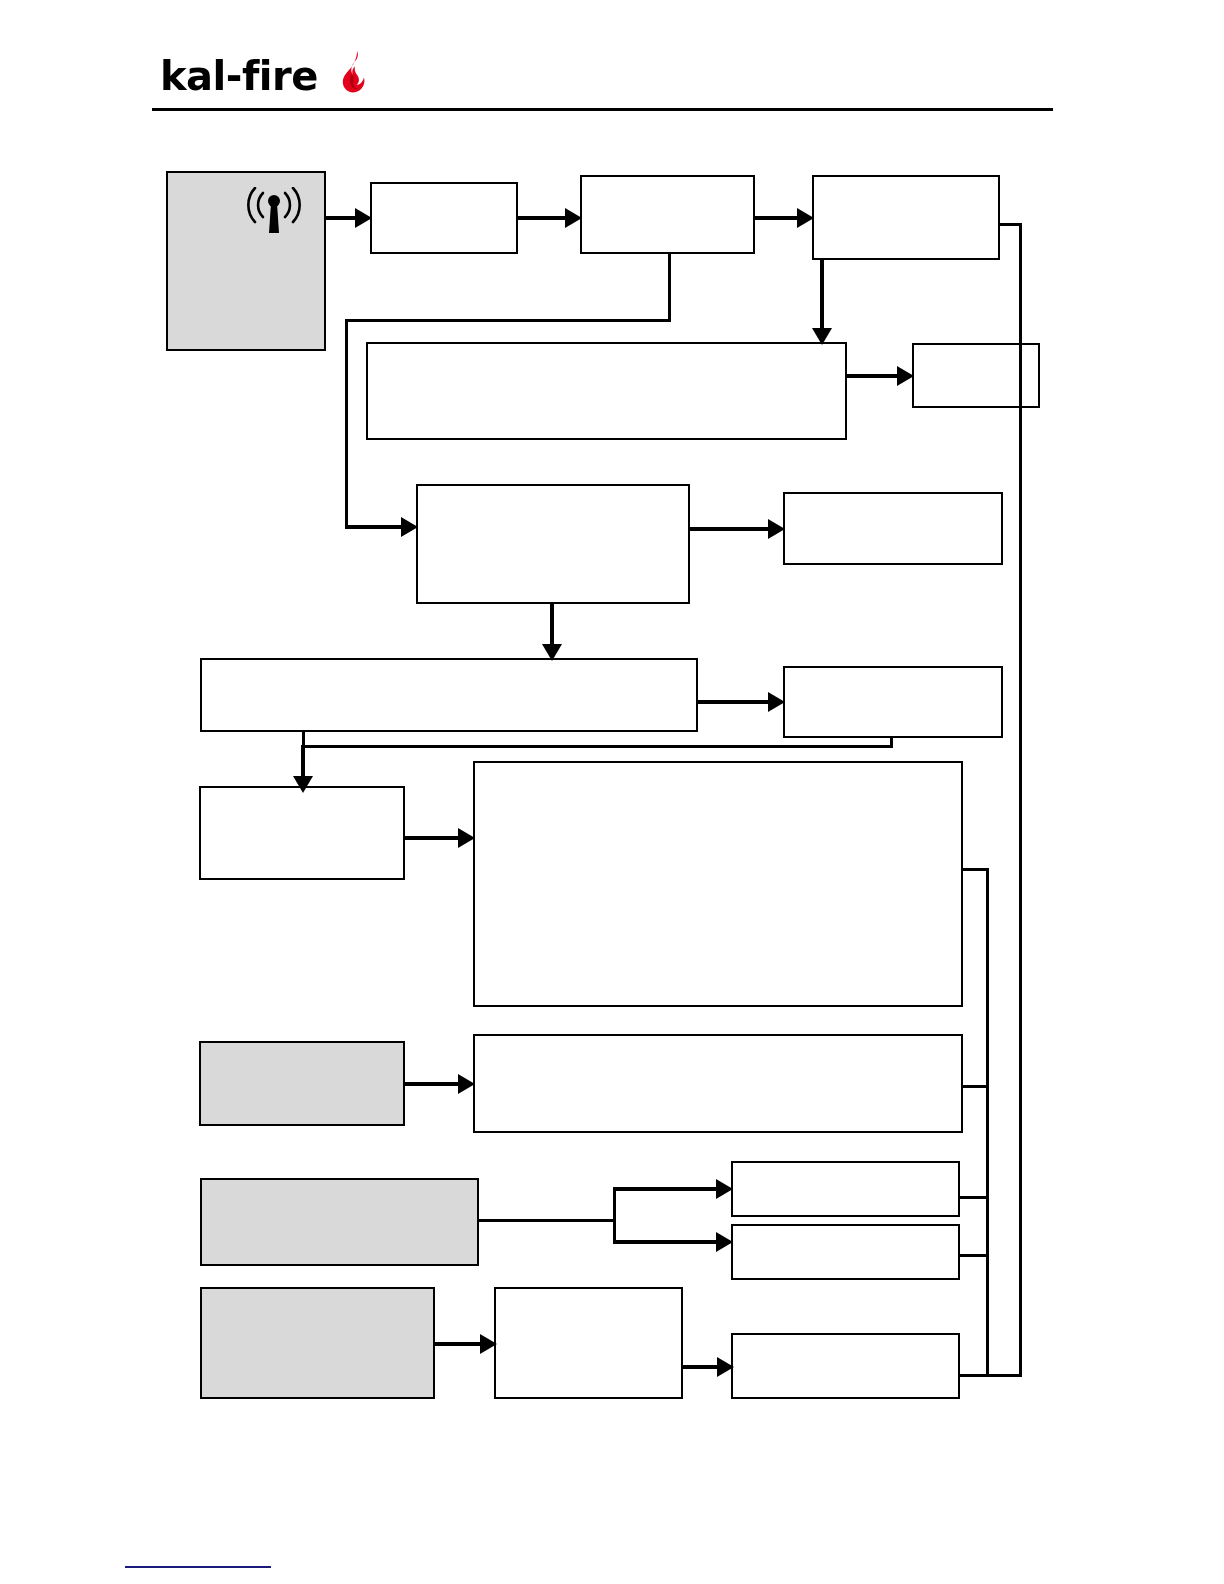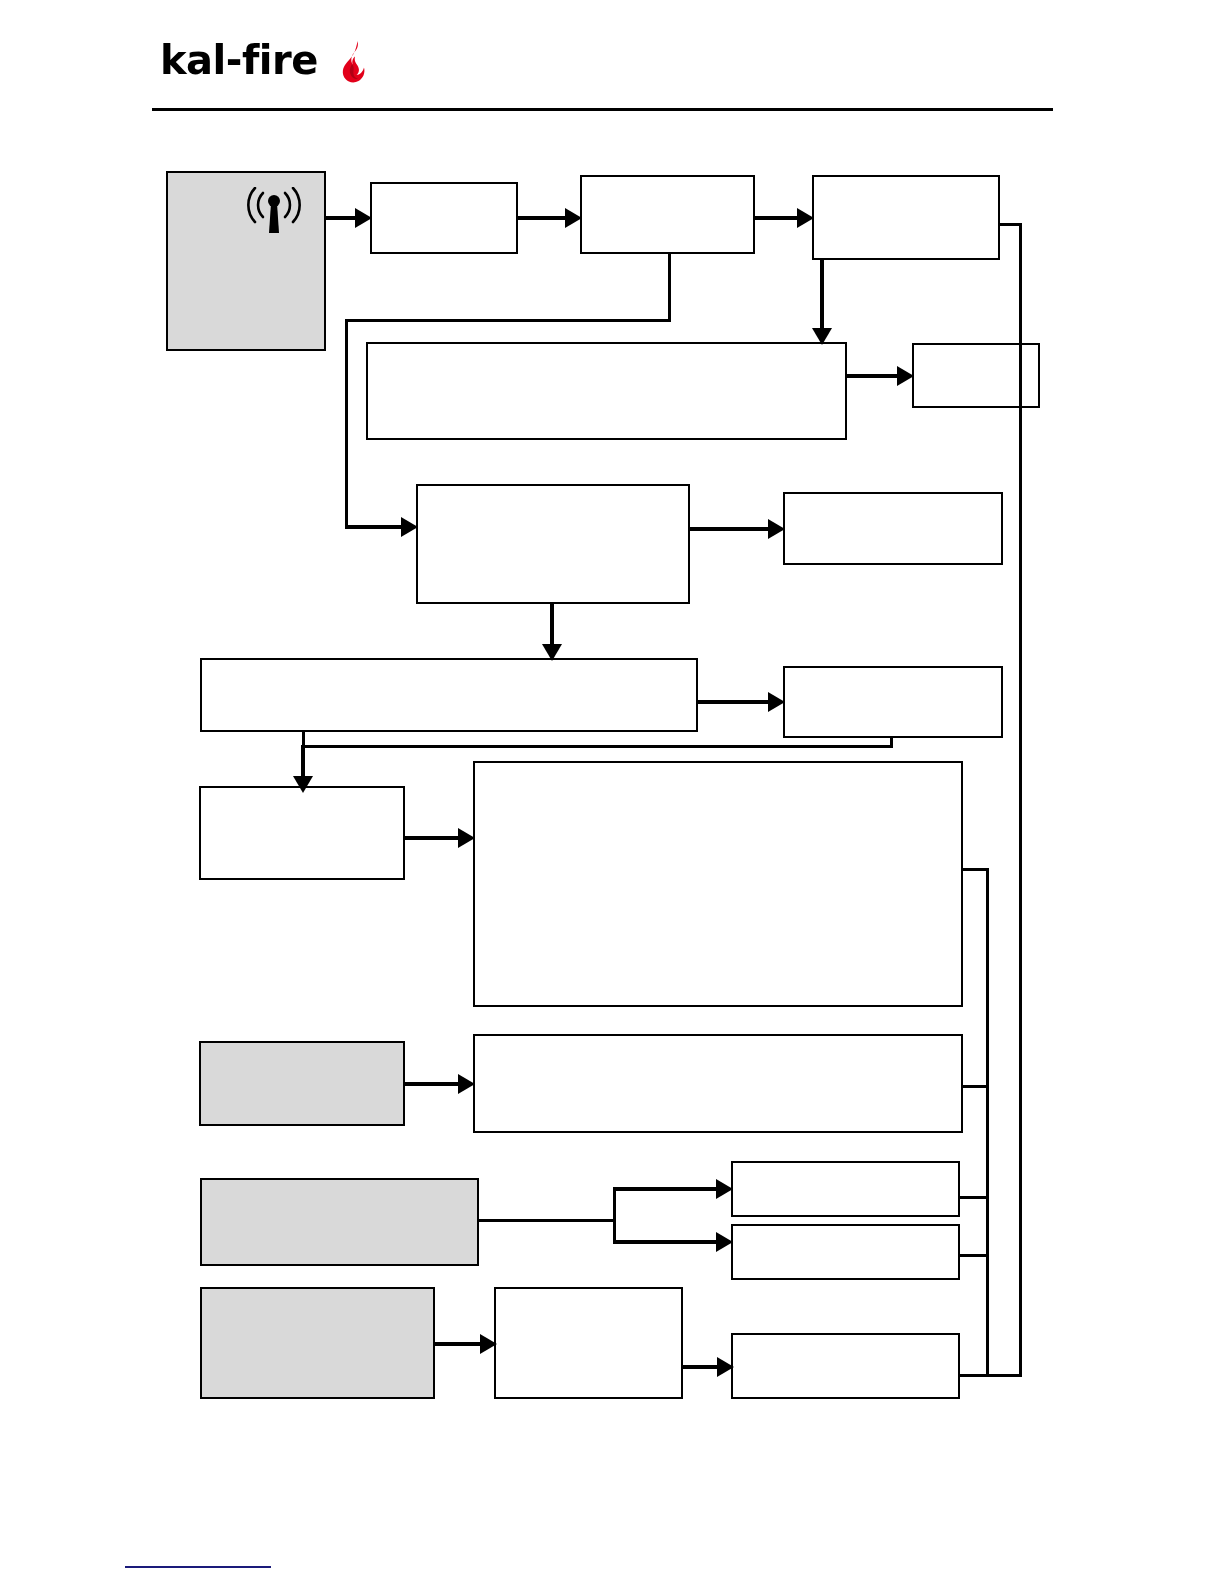--- a/index.html
+++ b/index.html
@@ -19,21 +19,21 @@
     overflow: hidden;
   }
 
   
   #logo {
     position: absolute;
     left: 160px;
     top: 40px;
     height: 56px;
     display: flex;
-    align-items: flex-start;
+    align-items: flex-end;
     gap: 14px;
   }
   #logo-text {
     font-family: "DejaVu Sans", sans-serif;
     font-weight: 700;
     font-size: 40px;
     letter-spacing: -0.5px;
     color: #000000;
     line-height: 1;
   }

